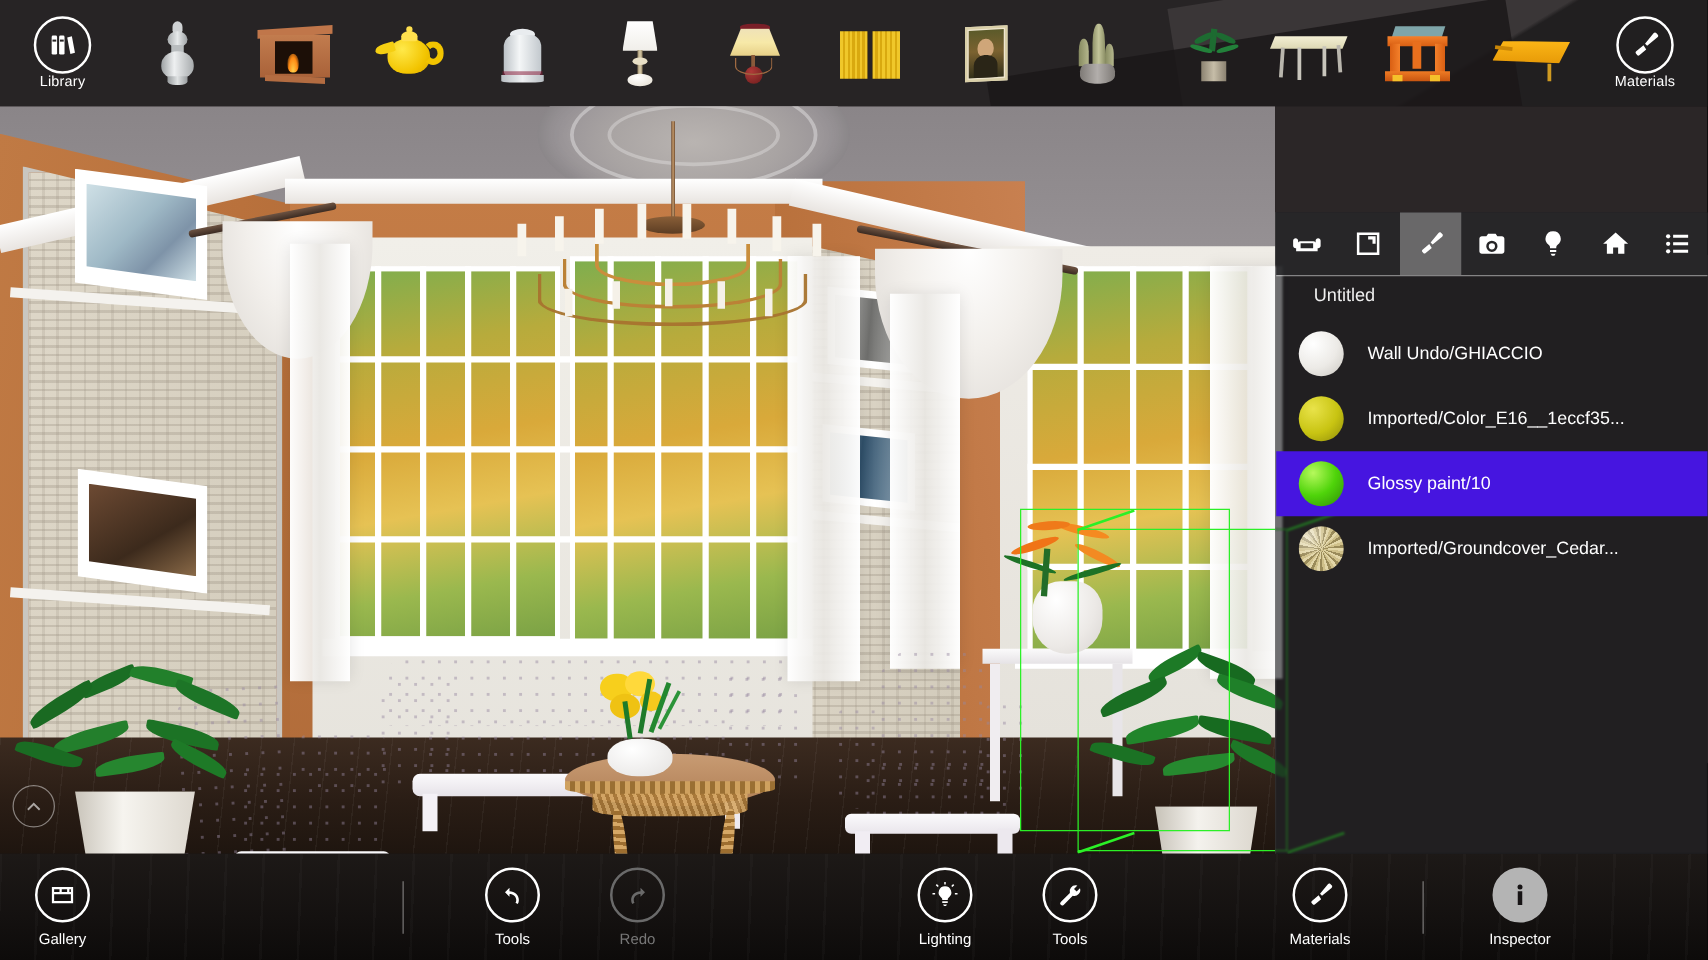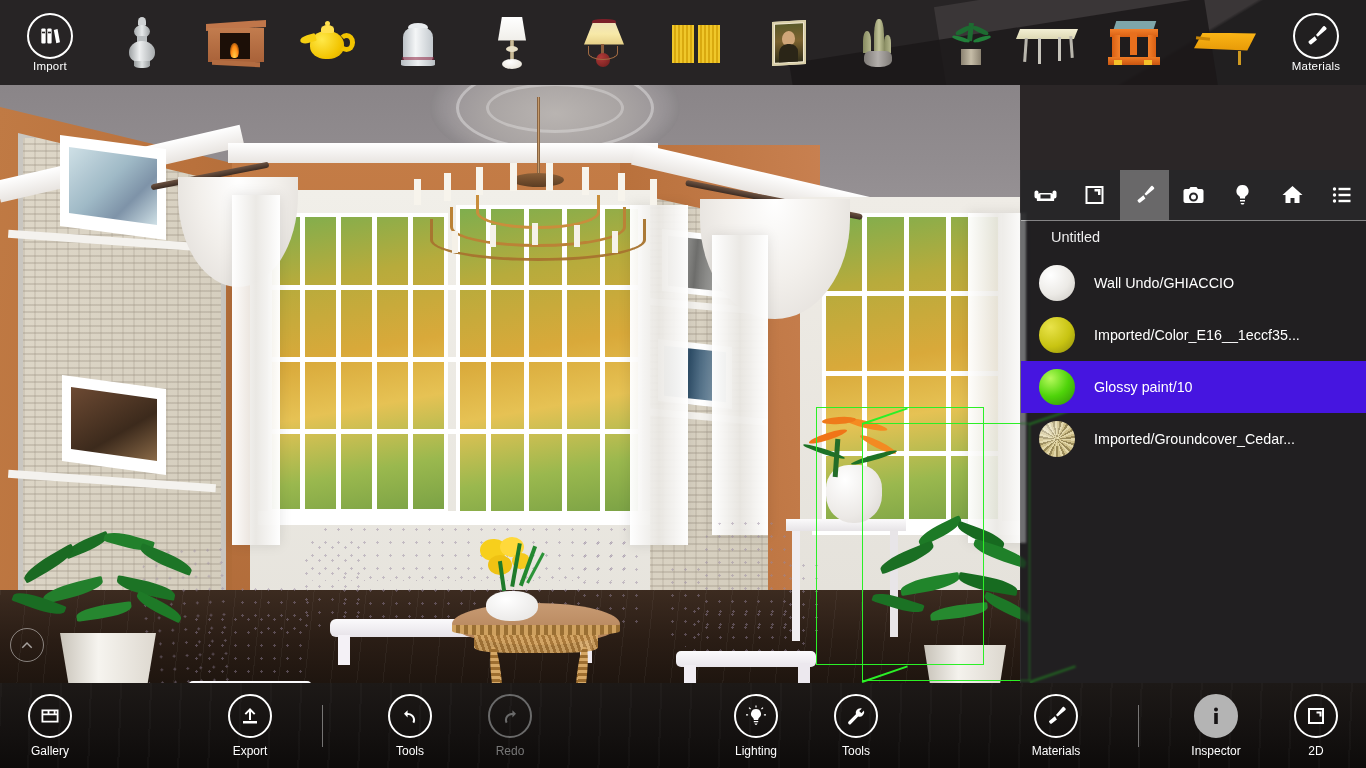--- a/index.html
+++ b/index.html
@@ -165,21 +165,21 @@
     <div class="tb-item" style="left:2px">
       <div class="circ-btn">
         <svg viewBox="0 0 24 24">
             <rect x="4" y="5" width="4" height="14" rx="1"></rect>
             <rect x="9.5" y="5" width="4" height="14" rx="1"></rect>
             <path d="M15.5 6.4l3.4-.9 2.3 12.3-3.4.9z"></path>
             <rect x="4.6" y="8" width="2.8" height="1.5" fill="#272425"></rect>
             <rect x="10.1" y="8" width="2.8" height="1.5" fill="#272425"></rect>
           </svg>
       </div>
-      <div class="tb-label">Import</div>
+      <div class="tb-label">Library</div>
     </div>
 
     <div class="tb-item" style="left:96px">
       <div class="tb-thumb">
         <div style="position:absolute;left:28px;top:4px;width:8px;height:9px;background:#cfd2d4;border-radius:50% 50% 20% 20%"></div>
         <div style="position:absolute;left:24px;top:12px;width:16px;height:13px;background:linear-gradient(90deg,#a8acae,#e6e9ea,#9ea2a4);border-radius:50%"></div>
         <div style="position:absolute;left:27px;top:23px;width:10px;height:7px;background:#b9bdbf"></div>
         <div style="position:absolute;left:19px;top:28px;width:26px;height:22px;background:linear-gradient(90deg,#9ea2a4,#eef0f1 40%,#a7abad);border-radius:50% 50% 45% 45%"></div>
         <div style="position:absolute;left:24px;top:48px;width:16px;height:7px;background:linear-gradient(90deg,#989c9e,#dfe2e3,#989c9e);border-radius:0 0 40% 40%"></div>
       </div>
@@ -625,28 +625,20 @@
     <div class="bb-item" style="left:0px">
       <div class="bb-circ">
         <svg viewBox="0 0 24 24">
             <path d="M3.5 5.5h17v13h-17zm1.8 1.8v2.2h4.3V7.3zm6.1 0v2.2h4.3V7.3zm6.1 0v2.2h1.2V7.3zM5.3 11.3v5.4h13.4v-5.4z"></path>
           </svg>
       </div>
       <div class="bb-label">Gallery</div>
     </div>
 
 
-    <div class="bb-item" style="left:200px">
-      <div class="bb-circ">
-        <svg viewBox="0 0 24 24">
-            <path d="M12 4l5.4 5.4L16 10.8l-3-3V16h-2V7.8l-3 3L6.6 9.4zM5 17h14v2.4H5z"></path>
-          </svg>
-      </div>
-      <div class="bb-label">Export</div>
-    </div>
 
     <div class="bb-div" style="left:322px"></div>
 
     <div class="bb-item" style="left:360px">
       <div class="bb-circ">
         <svg viewBox="0 0 24 24">
             <path d="M9.6 6.2L6 9.8l3.6 3.6v-2.3c3 0 5.4 2.1 5.4 4.8 0 .8-.2 1.5-.6 2.2l1.8 1.1c.6-1 .9-2.1.9-3.3 0-3.9-3.4-7-7.5-7z"></path>
           </svg>
       </div>
       <div class="bb-label">Tools</div>
@@ -694,22 +686,14 @@
     <div class="bb-item" style="left:1166px">
       <div class="bb-circ filled">
         <svg viewBox="0 0 24 24">
             <circle cx="12" cy="5.6" r="2"></circle>
             <path d="M10.2 9h3.6v11h-3.6z"></path>
           </svg>
       </div>
       <div class="bb-label">Inspector</div>
     </div>
 
-    <div class="bb-item" style="left:1266px">
-      <div class="bb-circ">
-        <svg viewBox="0 0 24 24">
-            <path d="M4 4h16v16H4zm2 2v12h12V6zm6.5 1.5h5v5h-2V9.5h-3z"></path>
-          </svg>
-      </div>
-      <div class="bb-label">2D</div>
-    </div>
   </div>
 </div>
 
 </body></html>

